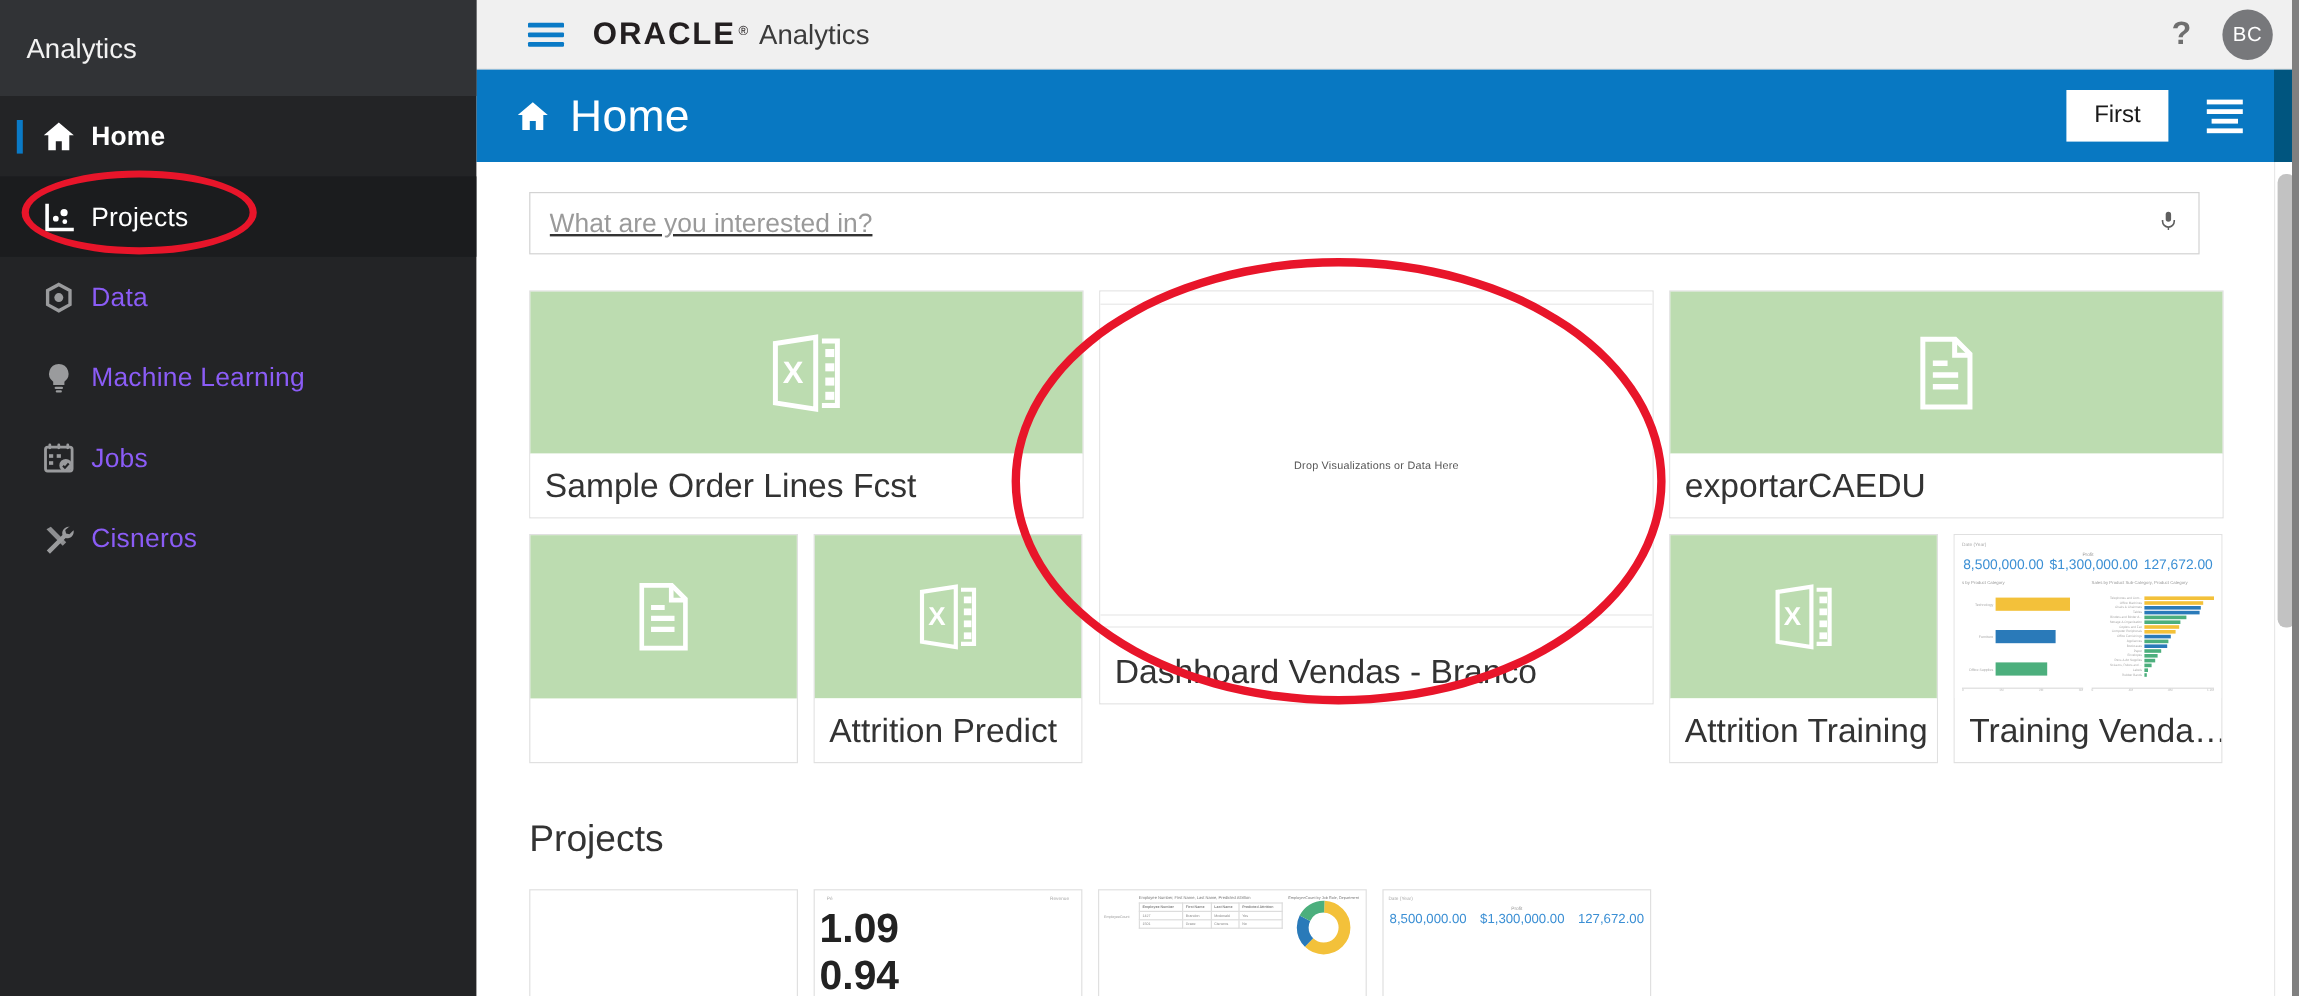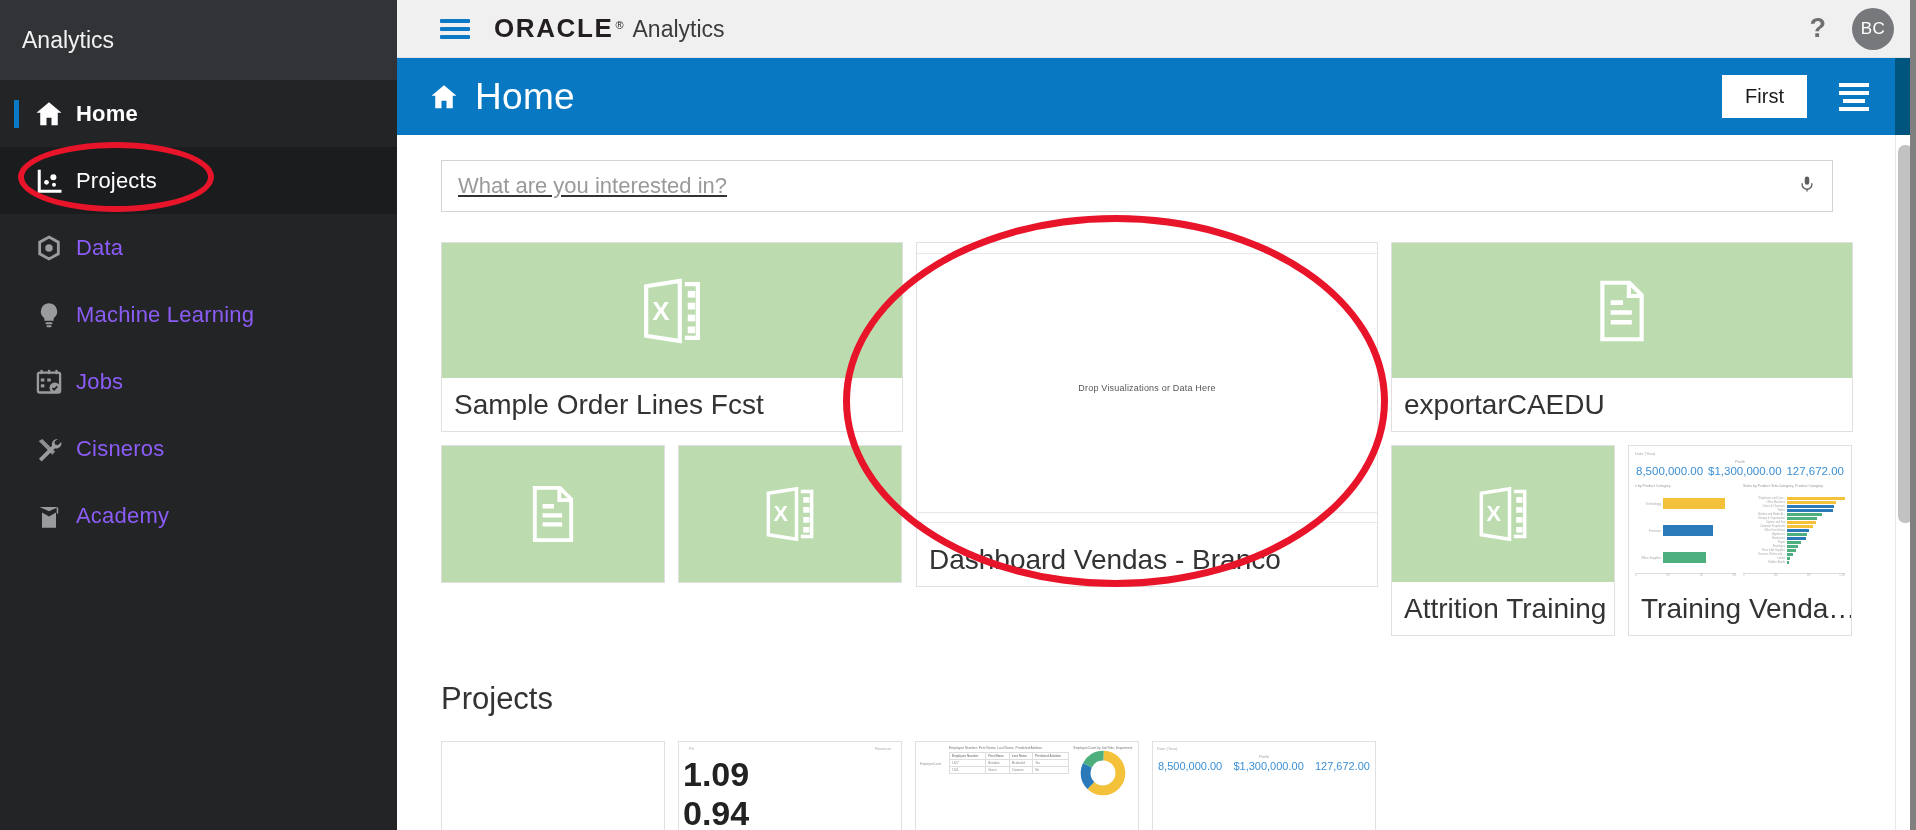--- a/index.html
+++ b/index.html
@@ -283,31 +283,20 @@
 
     <div class="nav-ico">
       <svg width="28" height="28" viewBox="0 0 24 24" fill="#9a9b9d">
         <path d="M20.2 3.6a4.6 4.6 0 0 0-5.6 5.6L3.4 20.4l2.3 2.3L16.9 11.5a4.6 4.6 0 0 0 5.6-5.6l-2.9 2.9-2.4-.6-.6-2.4 2.6-2.2z"></path>
         <path d="M3.2 5.2l3.1-1.8 11 11-2.5 2.5-11.6-11.7z" opacity=".9"></path>
       </svg>
     </div>
     <span class="nav-label">Cisneros</span>
   </div>
 
-  <div class="nav-item">
-
-    <div class="nav-ico">
-      <svg width="28" height="28" viewBox="0 0 24 24" fill="#9a9b9d">
-        <path d="M4 4.2h16L12 8 4 4.2z"></path>
-        <rect x="18.6" y="5" width="1.3" height="5" rx=".6"></rect>
-        <path d="M6 9v13h12V9l-6 3.4L6 9z"></path>
-      </svg>
-    </div>
-    <span class="nav-label">Academy</span>
-  </div>
 </div>
 
 <div id="topbar">
   <div id="hamburger">
     <div></div>
       <div></div>
       <div></div>
   </div>
   <div id="brand">
     <span id="brand-oracle">ORACLE</span>
@@ -387,20 +376,21 @@
             <svg width="52" height="60" viewBox="0 0 24 26" fill="none" stroke="#ffffff" stroke-width="1.6">
               <path d="M2 3.4 15 1.4v23.2L2 22.6V3.4z"></path>
               <text x="4.4" y="16.3" font-size="10" font-weight="bold" fill="#ffffff" stroke="none" font-family="Liberation Sans">X</text>
               <path d="M17 2.6h5v20.8h-5"></path>
               <rect x="18.1" y="5.2" width="2.9" height="2.6" fill="#ffffff" stroke="none"></rect>
               <rect x="18.1" y="9.8" width="2.9" height="2.6" fill="#ffffff" stroke="none"></rect>
               <rect x="18.1" y="14.4" width="2.9" height="2.6" fill="#ffffff" stroke="none"></rect>
               <rect x="18.1" y="19" width="2.9" height="2.6" fill="#ffffff" stroke="none"></rect>
             </svg>
           </div>
+          <div class="card-label lb">Attrition Predict</div>
         </div>
       </div>
     </div>
 
     <div class="col">
       <div class="card" id="card-tall">
         <div class="card-thumb white">
           <div class="tall-line" style="top:10px;"></div>
           <div class="tall-line" style="bottom:20px;"></div>
           <div class="tall-line" style="bottom:10px;"></div>

